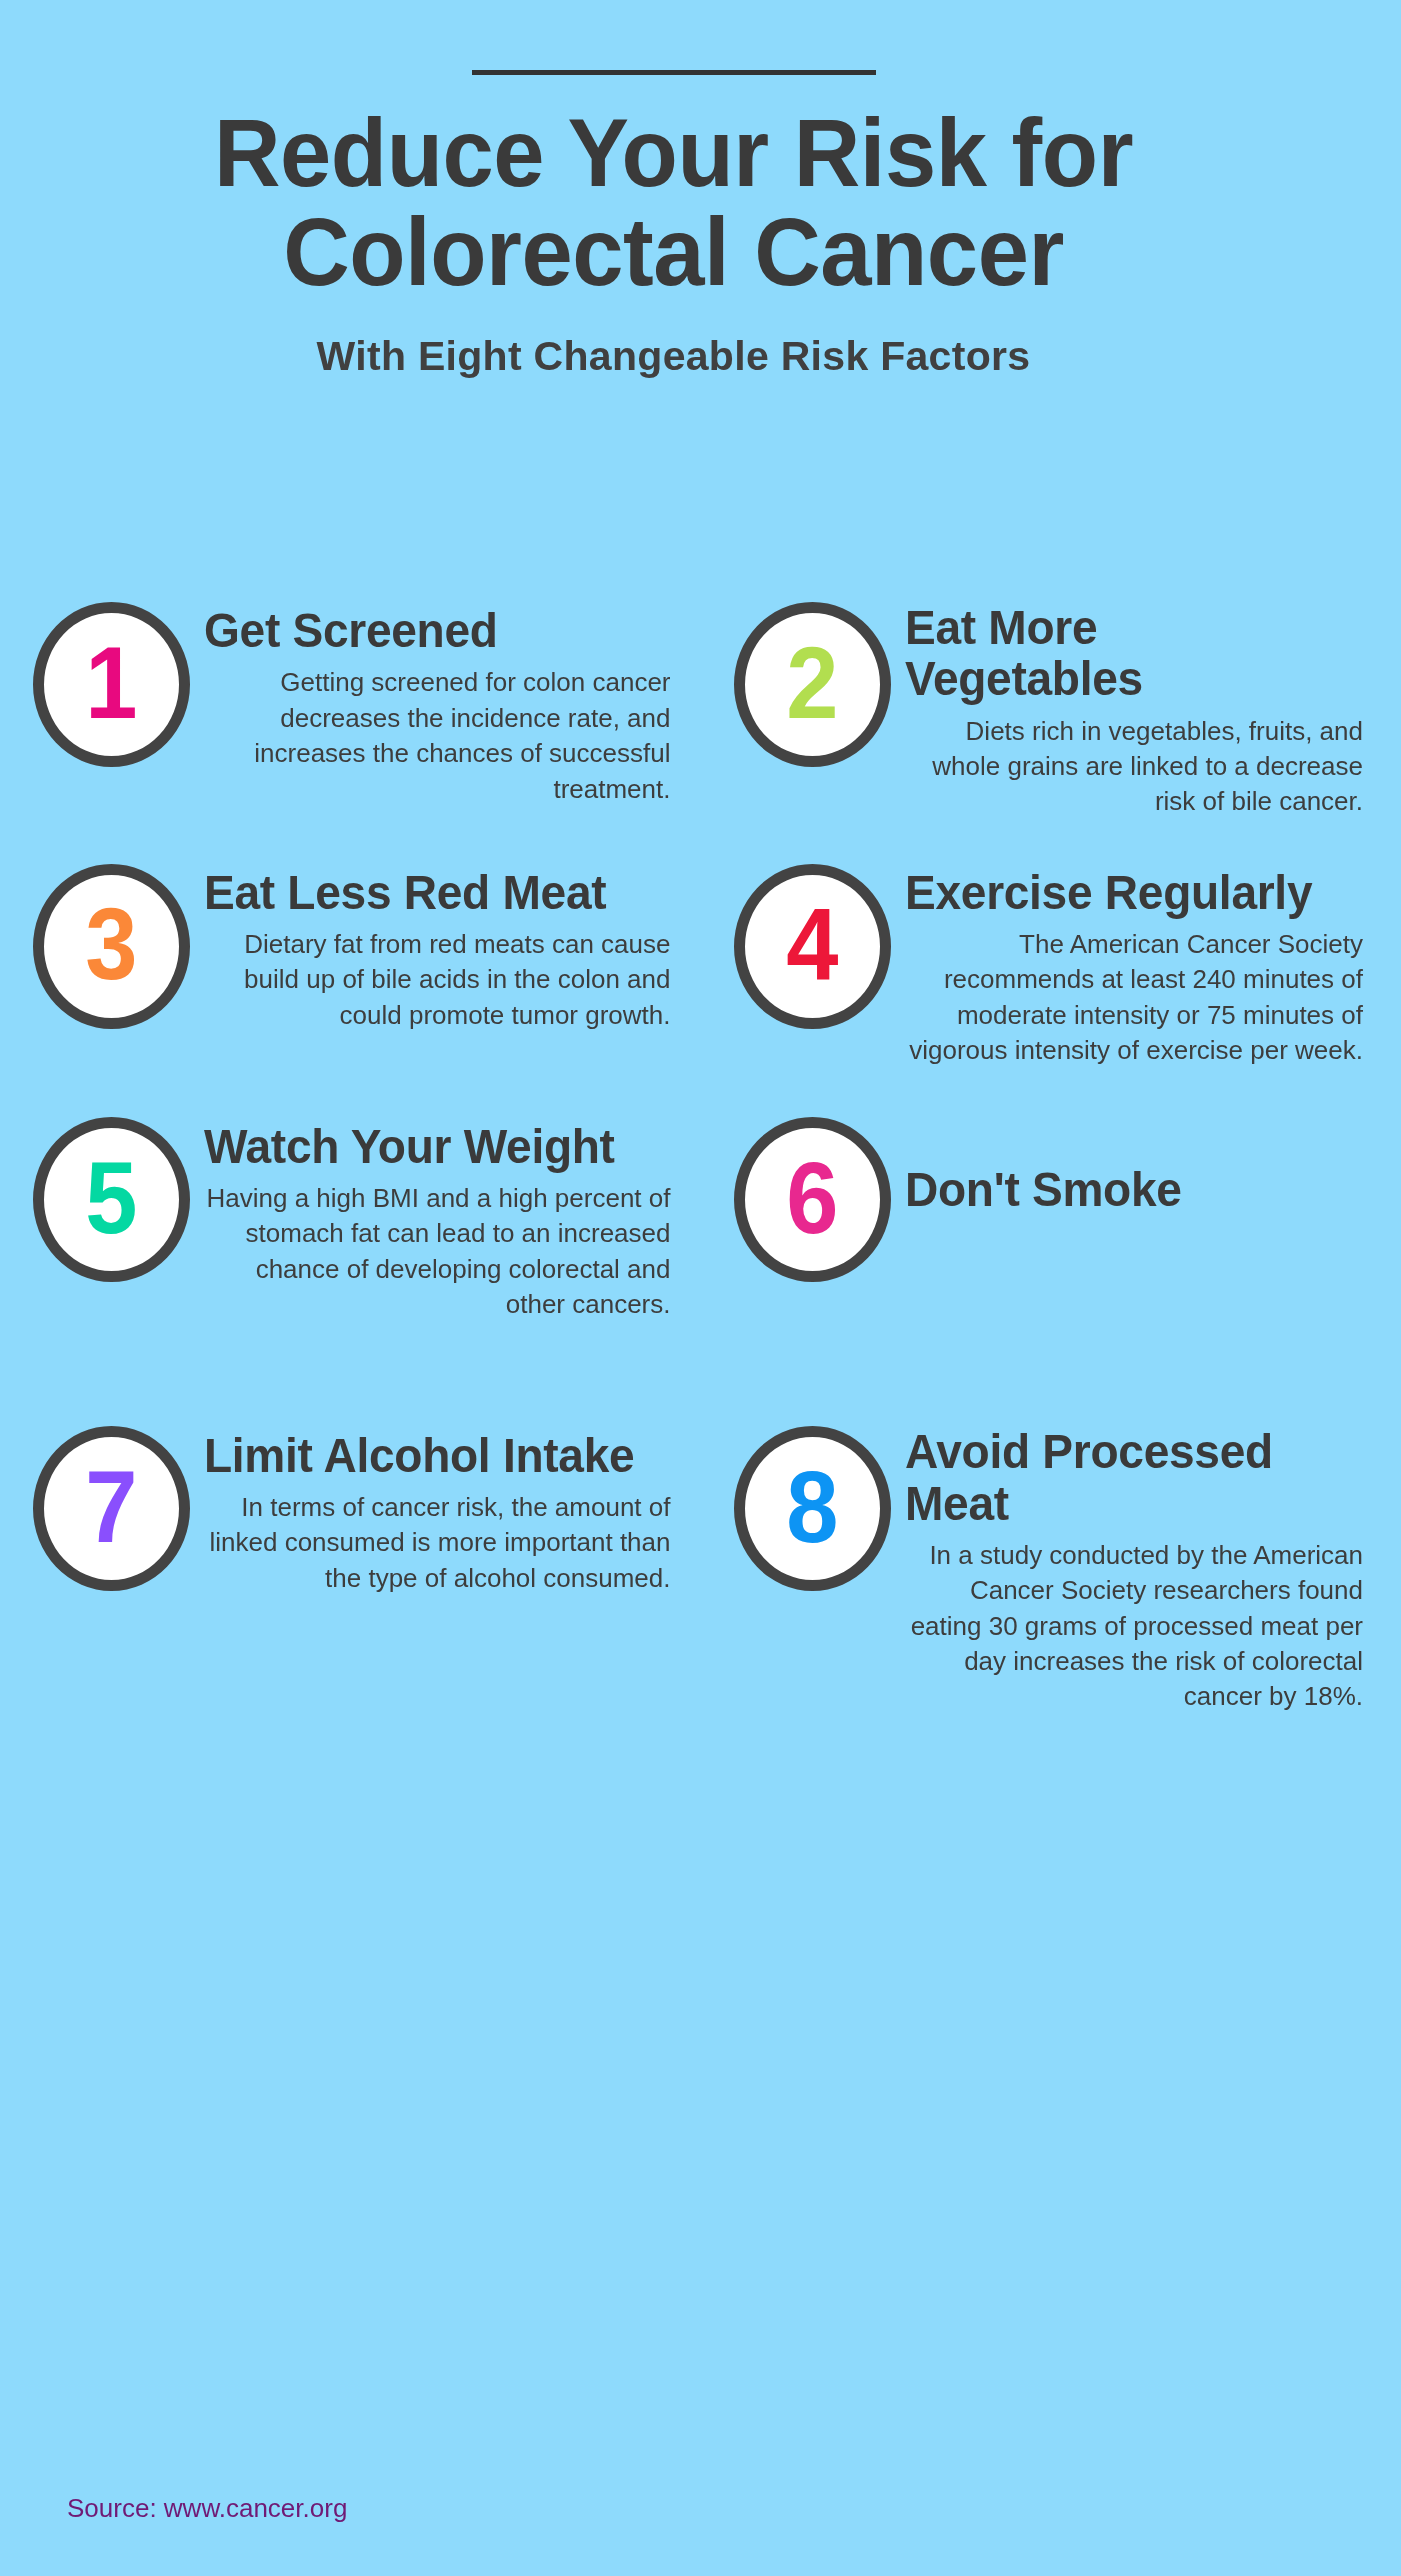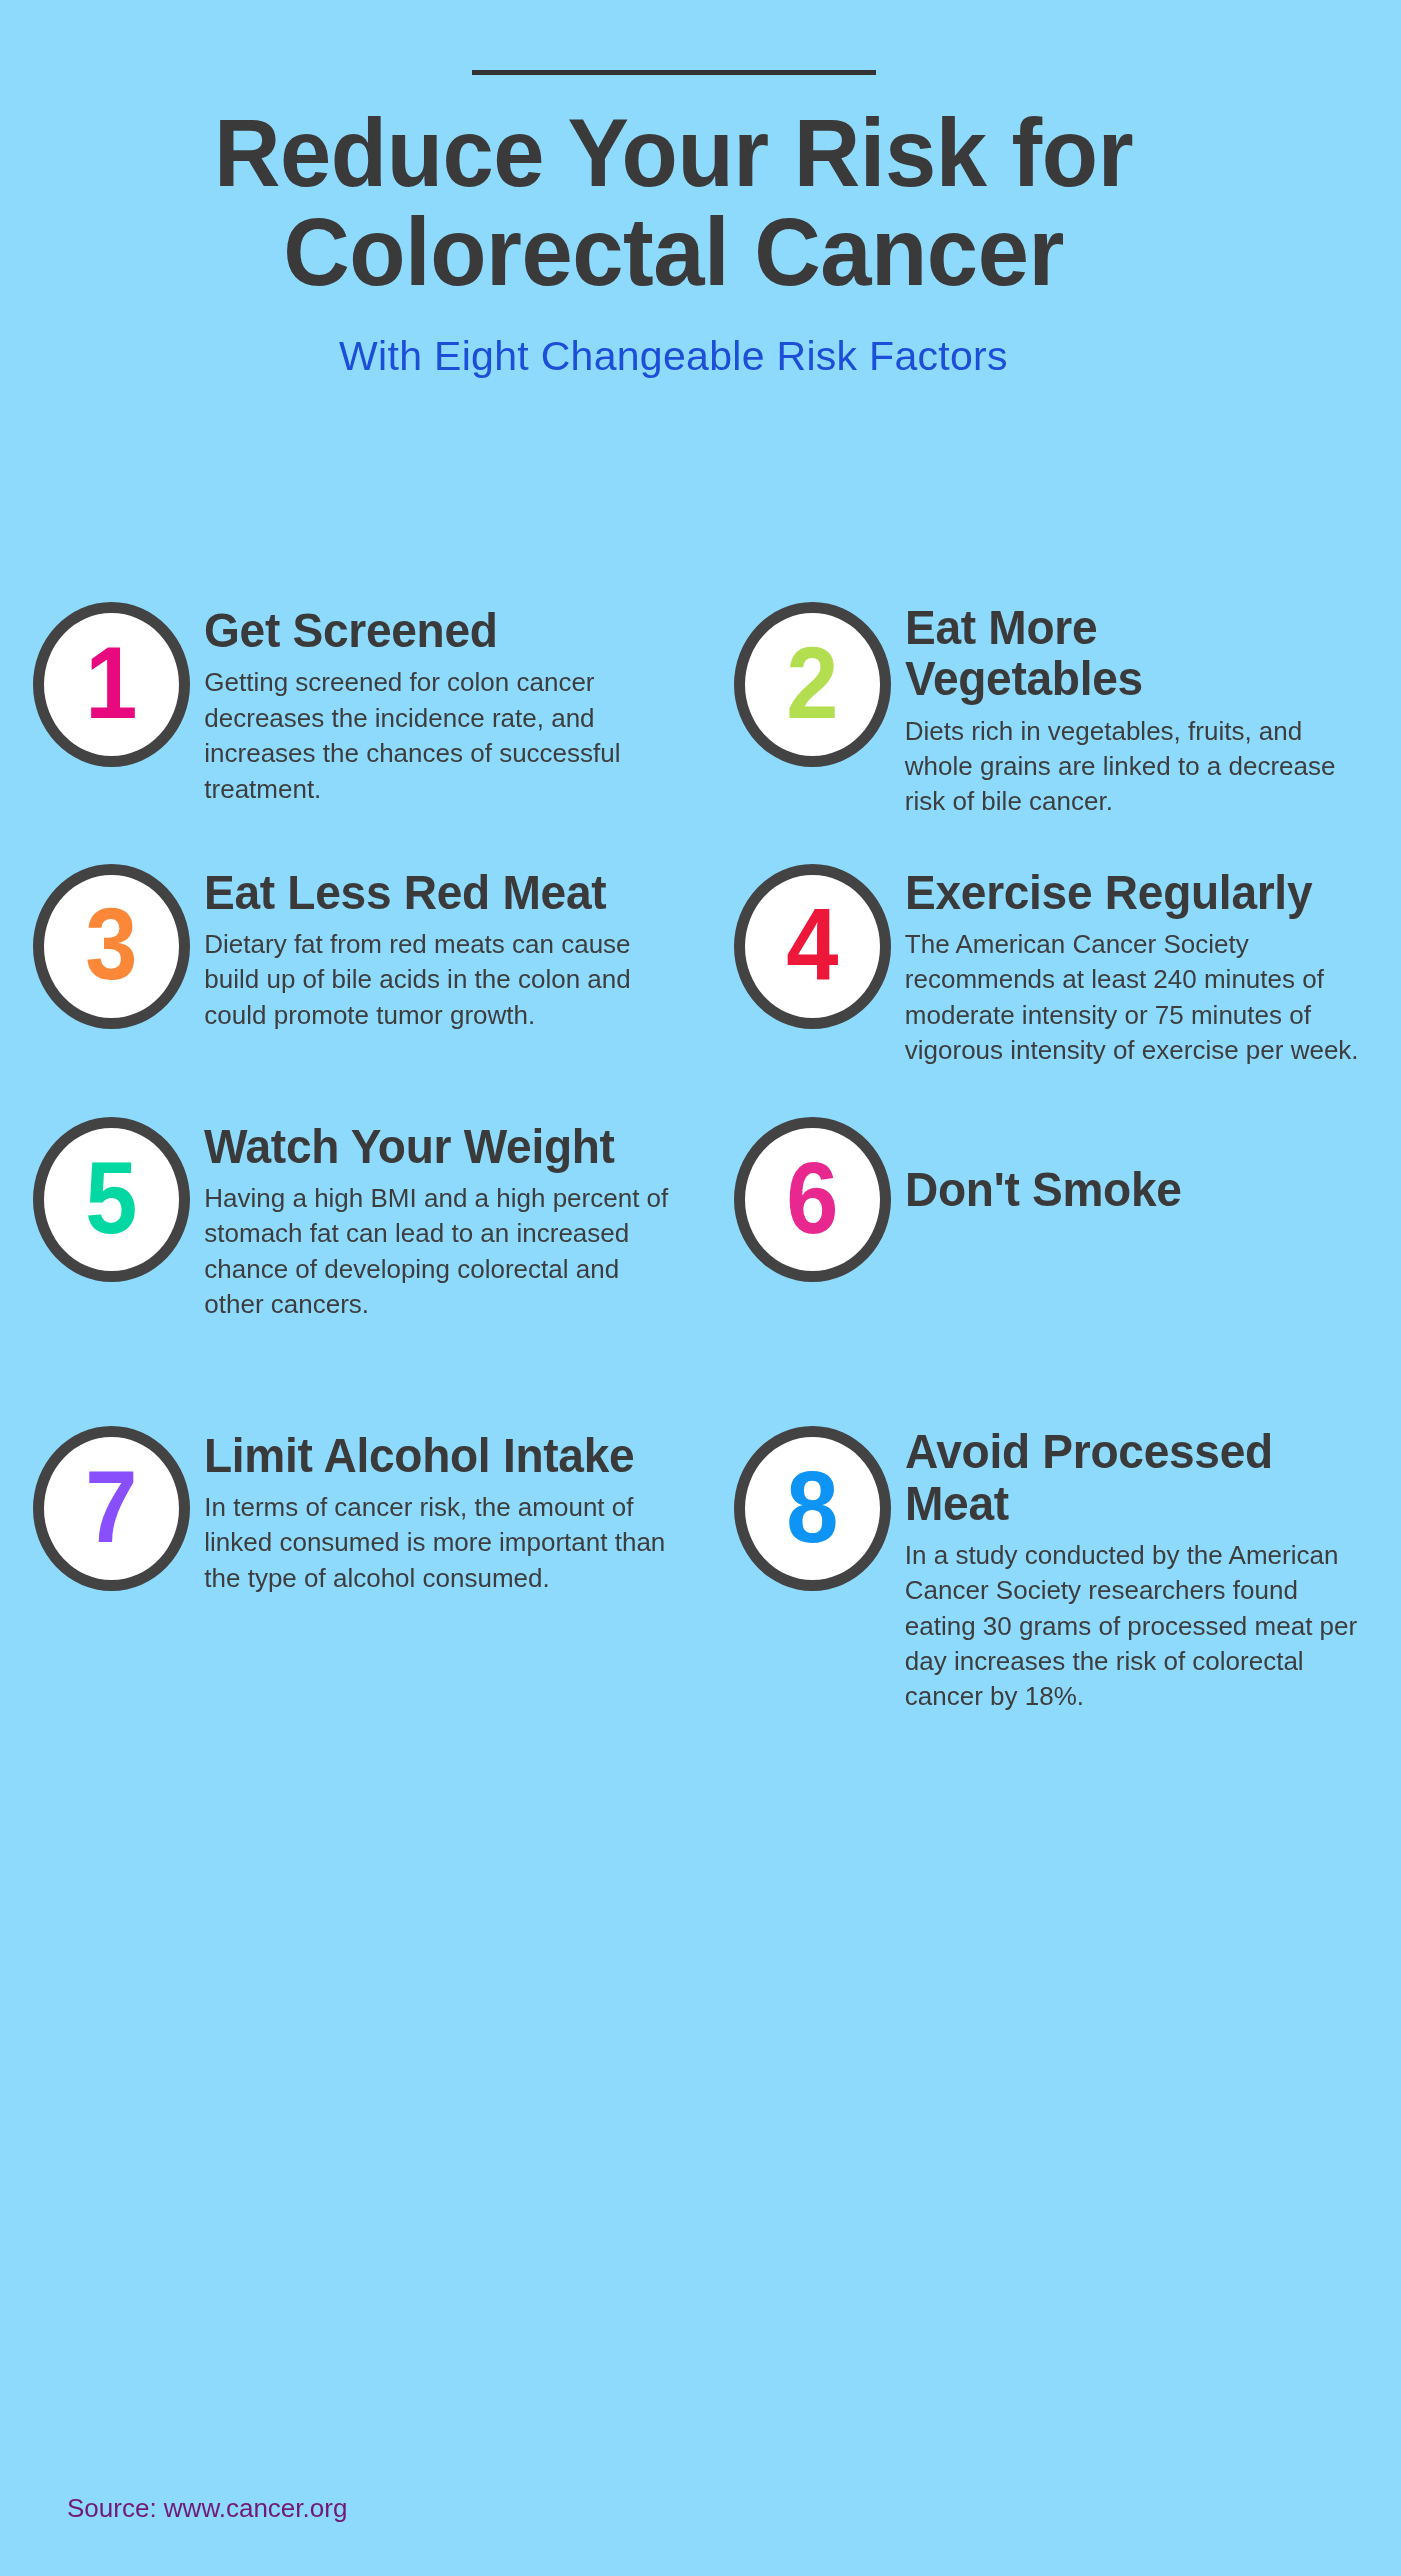--- a/index.html
+++ b/index.html
@@ -43,22 +43,22 @@
     font-weight: 700;
     font-size: 97px;
     line-height: 1.02;
     letter-spacing: -0.5px;
     color: #3a3a3a;
     transform: scaleX(0.95);
   }
   .subtitle {
     margin: 31px auto 8px auto;
     font-size: 41px;
-    font-weight: 400;
-    color: #1d4ed8;
+    font-weight: 700;
+    color: #404040;
     letter-spacing: 0.3px;
   }
 
   
   .grid {
     position: absolute;
     top: 602px;
     left: 0;
     width: 1401px;
   }
@@ -120,20 +120,21 @@
     color: #3a3a3a;
     letter-spacing: -0.3px;
     transform: scaleX(0.96);
     transform-origin: left center;
   }
   .item-desc {
     margin-top: 8.8px;
     font-size: 26px;
     line-height: 1.36;
     color: #3d3d3d;
+    text-align: right;
   }
 
   
   .t-pad-0  { padding-top: 3.3px; }
   .t-pad-1  { padding-top: 0px; }
 
   
   .footer {
     position: absolute;
     left: 67px;

